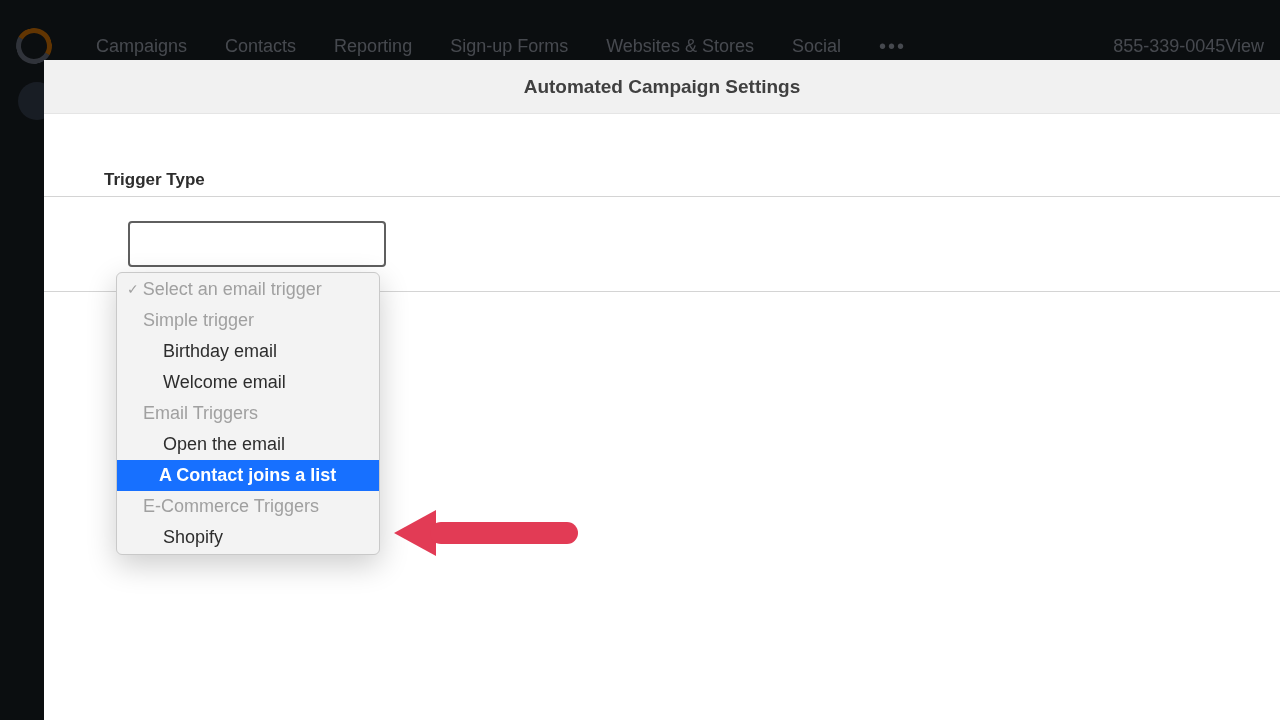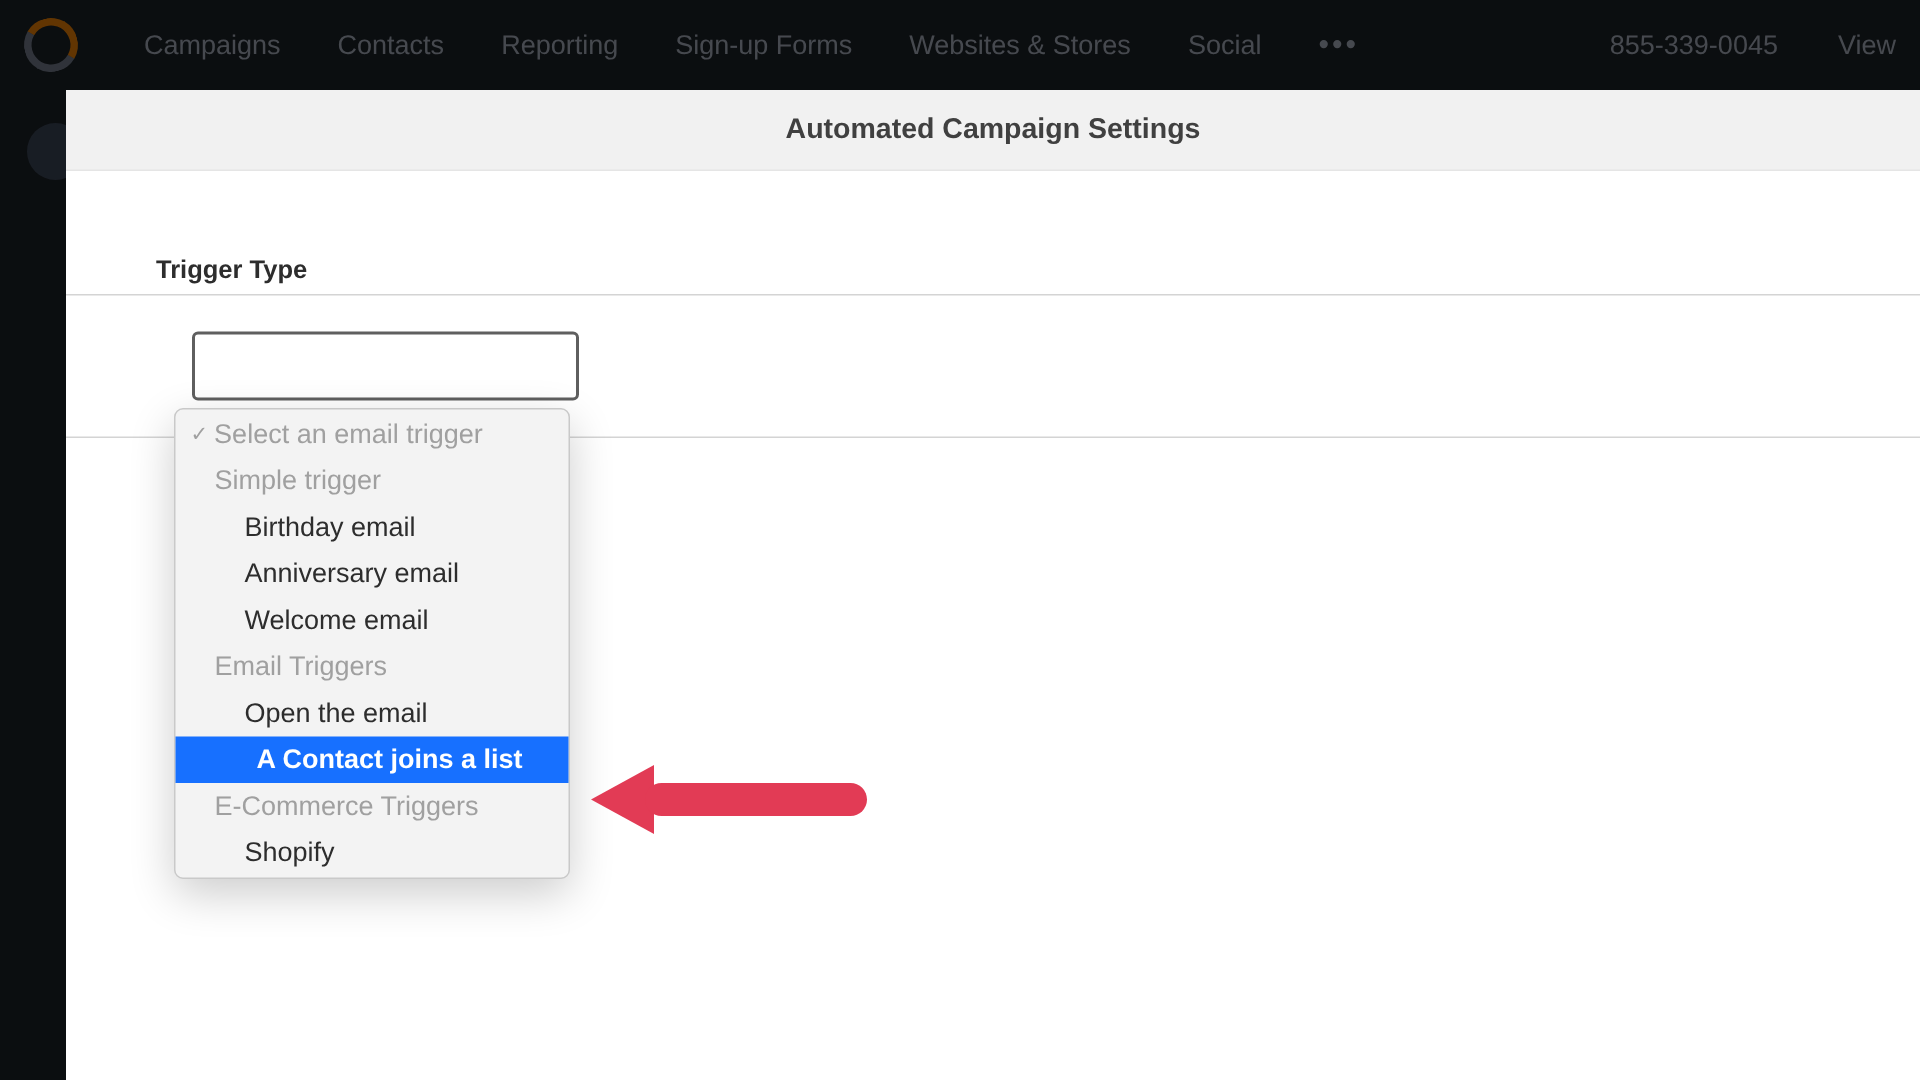--- a/index.html
+++ b/index.html
@@ -19,21 +19,21 @@
       position: absolute;
       top: 0;
       left: 0;
       width: 1280px;
       height: 720px;
       background: rgba(0,0,0,0.55);
       z-index: 1;
     }
     .top-nav {
       position: absolute;
-      top: 0;
+      top: 16px;
       left: 0;
       width: 1280px;
       height: 60px;
       background: #1a1f24;
       display: flex;
       align-items: center;
       padding: 0 16px;
       z-index: 0;
     }
     .logo {
@@ -63,21 +63,20 @@
     }
     .nav-more {
       color: #9ca3af;
       font-size: 20px;
       letter-spacing: 2px;
     }
     .nav-right {
       margin-left: auto;
       display: flex;
       align-items: center;
-      gap: 40px;
     }
     .nav-phone, .nav-view {
       color: #9ca3af;
       font-size: 18px;
       font-weight: 500;
     }
     .sidebar-stub {
       position: absolute;
       top: 82px;
       left: 18px;
@@ -178,21 +177,21 @@
       color: #a0a0a0;
     }
     .dd-item {
       color: #2d2d2d;
       padding-left: 46px;
     }
     .dd-item-highlighted {
       background: #1770ff;
       color: #ffffff;
       font-weight: 700;
-      padding-left: 54px;
+      padding-left: 42px;
     }
     .arrow {
       position: absolute;
       top: 510px;
       left: 394px;
       width: 184px;
       height: 46px;
       z-index: 11;
     }
     .arrow-shaft {
@@ -253,21 +252,20 @@
   </div>
 </div>
 
 <div class="dropdown">
   <div class="dd-row dd-default">
     <span class="dd-check">✓</span>
     <span>Select an email trigger</span>
   </div>
   <div class="dd-row dd-group">Simple trigger</div>
   <div class="dd-row dd-item">Birthday email</div>
-  <div class="dd-row dd-item">Anniversary email</div>
   <div class="dd-row dd-item">Welcome email</div>
   <div class="dd-row dd-group">Email Triggers</div>
   <div class="dd-row dd-item">Open the email</div>
   <div class="dd-row dd-item-highlighted">A Contact joins a list</div>
   <div class="dd-row dd-group">E-Commerce Triggers</div>
   <div class="dd-row dd-item">Shopify</div>
 </div>
 
 <div class="arrow">
   <div class="arrow-head"></div>

